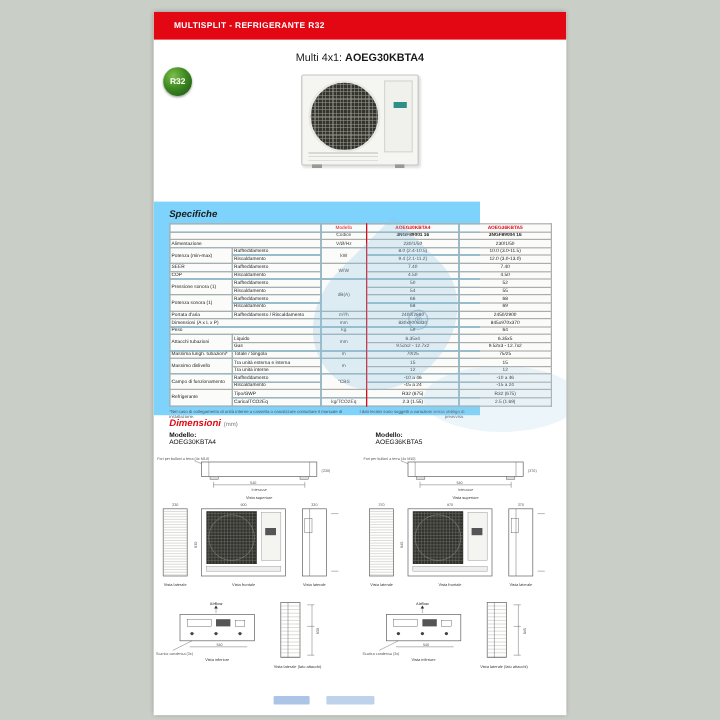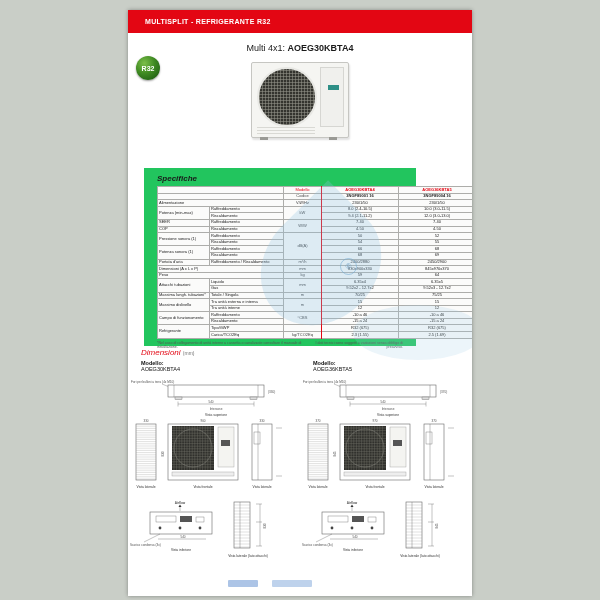--- a/index.html
+++ b/index.html
@@ -30,21 +30,21 @@
       #34342f;
     border:2px solid #e8e8e4;}
   .panel{position:absolute;right:4px;top:4px;width:22px;height:58px;background:#f0f0ed;
     border:1px solid #d6d6d2;}
   .plogo{position:absolute;right:9px;top:22px;width:11px;height:5px;background:#2e8f86;}
   .slats{position:absolute;left:5px;bottom:3px;width:58px;height:8px;
     background:repeating-linear-gradient(0deg,#d9d9d4 0 1px,transparent 1px 3px);}
   .feet{position:absolute;bottom:-3px;left:8px;width:80%;height:3px;
     background:linear-gradient(90deg,#9a9a95 0 8px,transparent 8px calc(100% - 8px),#9a9a95 calc(100% - 8px));}
   
-  .spec-band{position:absolute;left:16px;top:158px;width:272px;height:178px;background:#22c55e;}
+  .spec-band{position:absolute;left:0;top:158px;width:272px;height:178px;background:#7dd3fc;}
   .spec-title{font-size:8px;font-weight:bold;font-style:italic;color:#1a1a1a;margin:6px 0 3px 13px;}
   .tablewrap{position:relative;margin-left:13px;width:318px;}
   table.spec{border-collapse:collapse;table-layout:fixed;width:318px;font-size:4px;color:#222;}
   table.spec td{border:0.5px solid #adadaa;padding:0.5px 1px;height:4.6px;line-height:1.15;
     background:#fbfbfa;overflow:hidden;white-space:nowrap;}
   td.k-e{border:none;background:transparent;}
   td.k-h{color:#e30613;text-align:center;}
   td.k-hm{color:#e30613;font-weight:bold;text-align:center;}
   td.k-c{font-weight:bold;text-align:center;}
   td.k-l{text-align:left;}
@@ -59,21 +59,21 @@
   .wm-drop{left:138px;top:190px;width:110px;height:130px;background:rgba(145,195,228,.28);
     border-radius:0 55% 55% 55%;transform:rotate(45deg);}
   .wm-blob{left:225px;top:295px;width:130px;height:55px;background:rgba(160,205,232,.20);
     border-radius:50%;}
   .wm-reg{left:212px;top:248px;width:15px;height:15px;border:1px solid rgba(110,165,205,.55);
     border-radius:50%;color:rgba(90,145,190,.7);font-size:8px;display:flex;align-items:center;
     justify-content:center;}
   
   .dims-sec{position:absolute;left:0;top:338px;width:344px;}
   .dims-title{margin-left:13px;font-size:8px;}
-  .dims-title .red{color:#e30613;font-weight:normal;font-style:italic;text-align:right;}
+  .dims-title .red{color:#e30613;font-weight:bold;font-style:italic;text-align:right;}
   .dims-title .mm{color:#777;font-size:5px;}
   .dims-cols{display:flex;margin-top:3px;}
   .dims-col{width:172px;}
   .modello{margin-left:13px;font-size:5.5px;color:#111;}
   .modello .mlab{font-weight:bold;}
   .drawing-host{margin-top:2px;}
   .flogos{position:absolute;left:100px;top:570px;display:flex;gap:14px;}
   .flogo{height:7px;background:rgba(70,125,200,.45);border-radius:1px;}
   .flogo.a{width:30px;}
   .flogo.b{width:40px;background:rgba(70,125,200,.35);}

